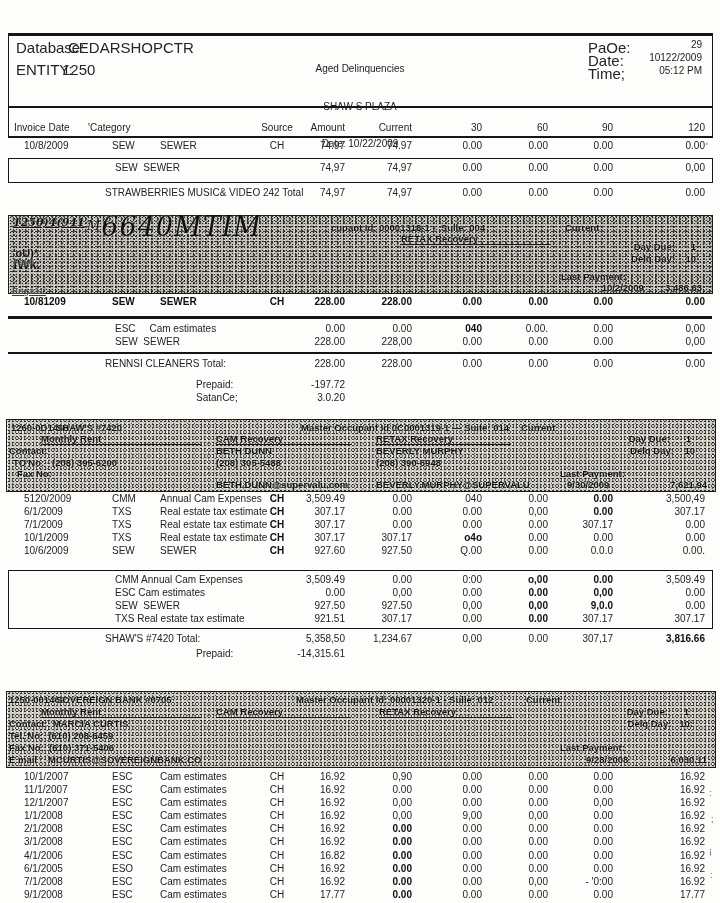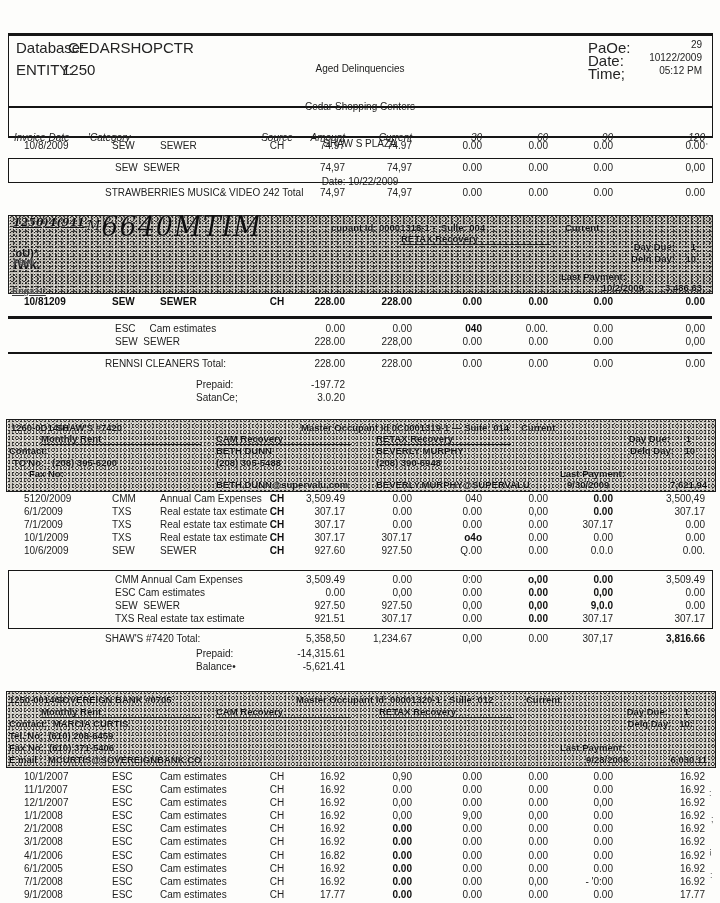--- a/index.html
+++ b/index.html
@@ -68,33 +68,32 @@
   <div class="box" style="left:8px;top:33px;width:703px;height:100px;border-top-width:3px;border-bottom-width:2.5px;"></div>
   <div class="hline" style="left:8px;top:106px;width:704px;height:2px;"></div>
 
   <span class="abs hdr-lab" style="left:16px;top:39px;">Database:</span>
   <span class="abs hdr-lab" style="left:68px;top:39px;">CEDARSHOPCTR</span>
   <span class="abs hdr-lab" style="left:16px;top:61px;">ENTITY:</span>
   <span class="abs hdr-lab" style="left:62px;top:61px;">1250</span>
 
   <div class="abs" style="left:255px;top:38px;width:210px;text-align:center;font-size:10px;line-height:12.5px;">
     <div>Aged Delinquencies</div>
-    <div>Cedar Shopping Centers</div>
     <div>SHAW S PLAZA</div>
     <div>Date: 10/22/2009</div>
   </div>
 
   <span class="abs hdr-lab" style="left:588px;top:39px;">PaOe:</span>
   <span class="abs hdr-val" style="left:630px;top:39px;width:72px;">29</span>
   <span class="abs hdr-lab" style="left:588px;top:52px;">Date:</span>
   <span class="abs hdr-val" style="left:630px;top:52px;width:72px;">10122/2009</span>
   <span class="abs hdr-lab" style="left:588px;top:65px;">Time;</span>
   <span class="abs hdr-val" style="left:630px;top:65px;width:72px;">05:12 PM</span>
 
-  <div class="row-abs" style="top:132px;font-style:italic;">
+  <div class="row-abs" style="top:122px;">
     <span class="cell" style="left:14px;">Invoice Date</span>
     <span class="cell" style="left:88px;">'Category</span>
     <span class="cell c-src">Source</span>
     <span class="cell c-amt">Amount</span>
     <span class="cell c-cur">Current</span>
     <span class="cell c-30">30</span>
     <span class="cell c-60">60</span>
     <span class="cell c-90">90</span>
     <span class="cell c-120">120</span>
   </div>
@@ -223,21 +222,21 @@
     <span class="frag u-ext" style="left:209px;top:13px;min-width:135px;">CAM Recovery</span>
     <span class="frag u-ext" style="left:369px;top:13px;min-width:135px;">RETAX Recovery</span>
     <span class="frag" style="right:24px;top:13px;">Day Due:      1</span>
     <span class="frag" style="left:2px;top:25px;">Contact:</span>
     <span class="frag" style="left:209px;top:25px;">BETH DUNN</span>
     <span class="frag" style="left:369px;top:25px;">BEVERLY MURPHY</span>
     <span class="frag" style="right:20px;top:25px;">Delq Day:    10</span>
     <span class="frag" style="left:6px;top:37px;">TO'No:   (208) 395-6200</span>
     <span class="frag" style="left:209px;top:37px;">(208) 305-5488</span>
     <span class="frag" style="left:369px;top:37px;">(208) 390-6948</span>
-    <span class="frag" style="left:16px;top:48px;padding-left:6px;">Fax No:</span>
+    <span class="frag" style="left:10px;top:48px;">Fax No:</span>
     <span class="frag" style="left:553px;top:48px;">Last Payment:</span>
     <span class="frag" style="left:209px;top:59px;">BETH.DUNN@supervalu.com</span>
     <span class="frag" style="left:369px;top:59px;">BEVERLY.MURPHY@SUPERVALU</span>
     <span class="frag" style="left:560px;top:59px;">9/30/2009</span>
     <span class="frag" style="right:8px;top:59px;">7,621,94</span>
   </div>
 
   <div class="rows" style="top:493px;">
       <div class="row">
         <span class="cell c-date">5120/2009</span>
@@ -348,24 +347,20 @@
         <span class="cell c-30">0,00</span>
         <span class="cell c-60">0.00</span>
         <span class="cell c-90">307,17</span>
         <span class="cell c-120 b">3,816.66</span>
       </div>
     </div>
   <div class="rows" style="top:648px;">
       <div class="row">
         <span class="cell c-plabel">Prepaid:</span>
         <span class="cell c-amt">-14,315.61</span>
-      </div>
-      <div class="row">
-        <span class="cell c-plabel">Balance•</span>
-        <span class="cell c-amt">-5,621.41</span>
       </div>
     </div>
 
   <div class="noise" style="left:6px;top:691px;width:708px;height:75px;">
     <span class="frag" style="left:2px;top:2px;">1250-001469</span>
     <span class="frag" style="left:49px;top:2px;">SOVEREIGN BANK #0705</span>
     <span class="frag" style="left:289px;top:2px;">Master Occupant Id: 00001320-1 - Sulle: 012</span>
     <span class="frag" style="left:519px;top:2px;">Current</span>
     <span class="frag u-ext" style="left:34px;top:14px;min-width:160px;">Monthly Rent</span>
     <span class="frag u-ext" style="left:209px;top:14px;min-width:135px;">CAM Recovery</span>

